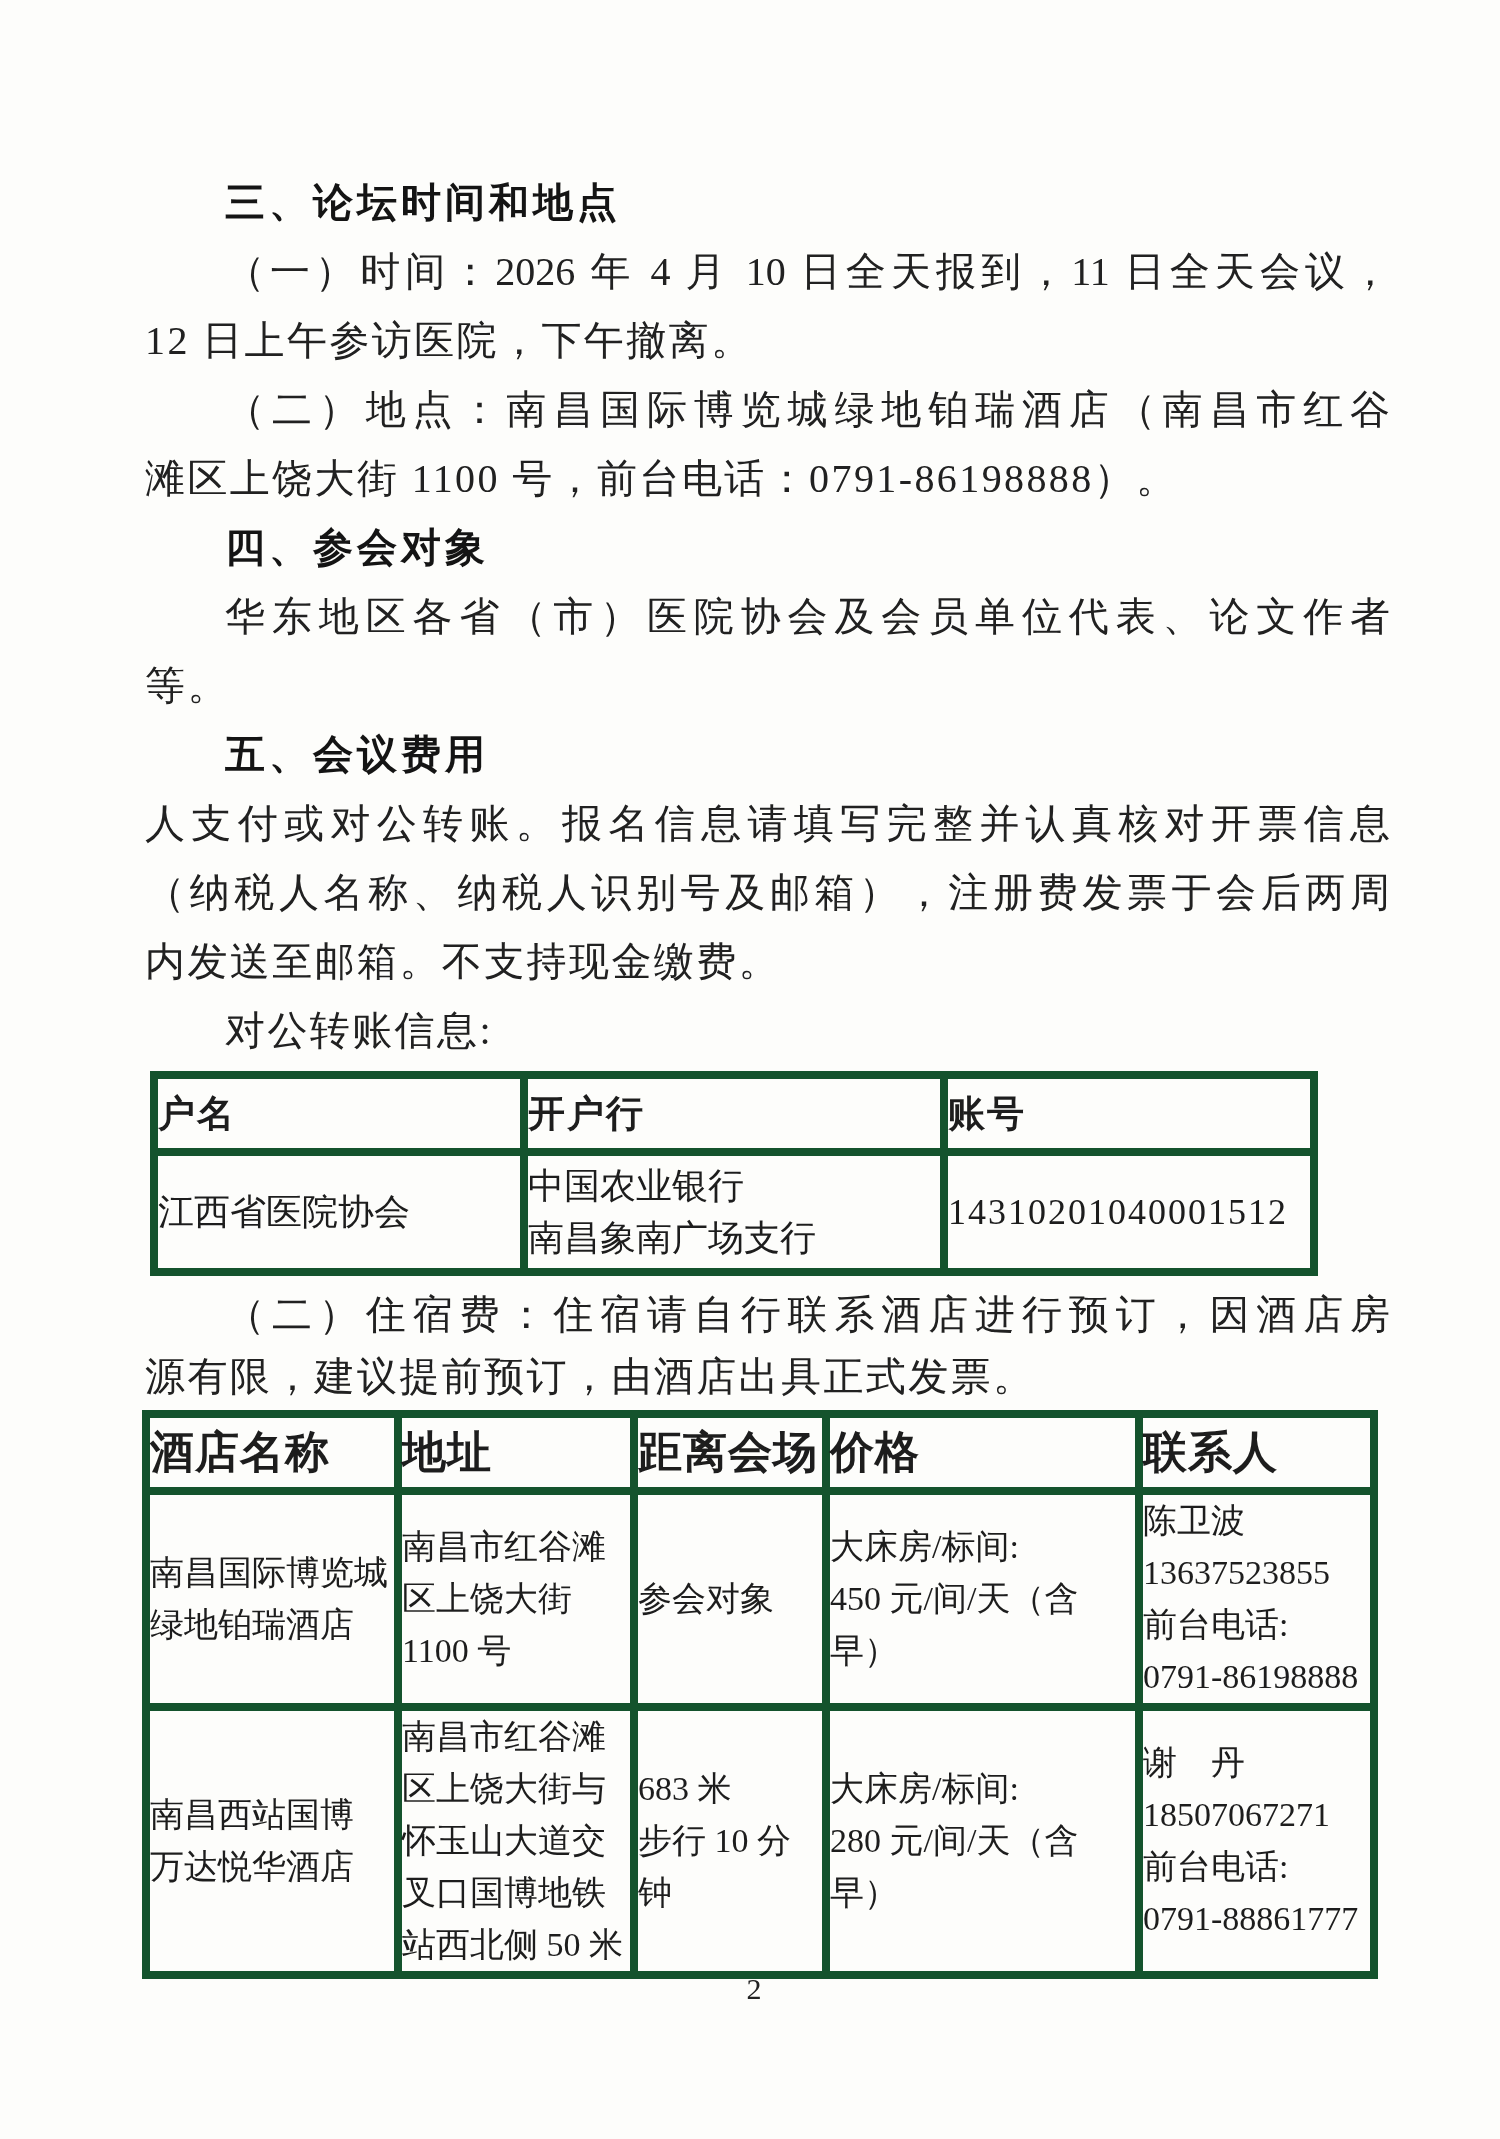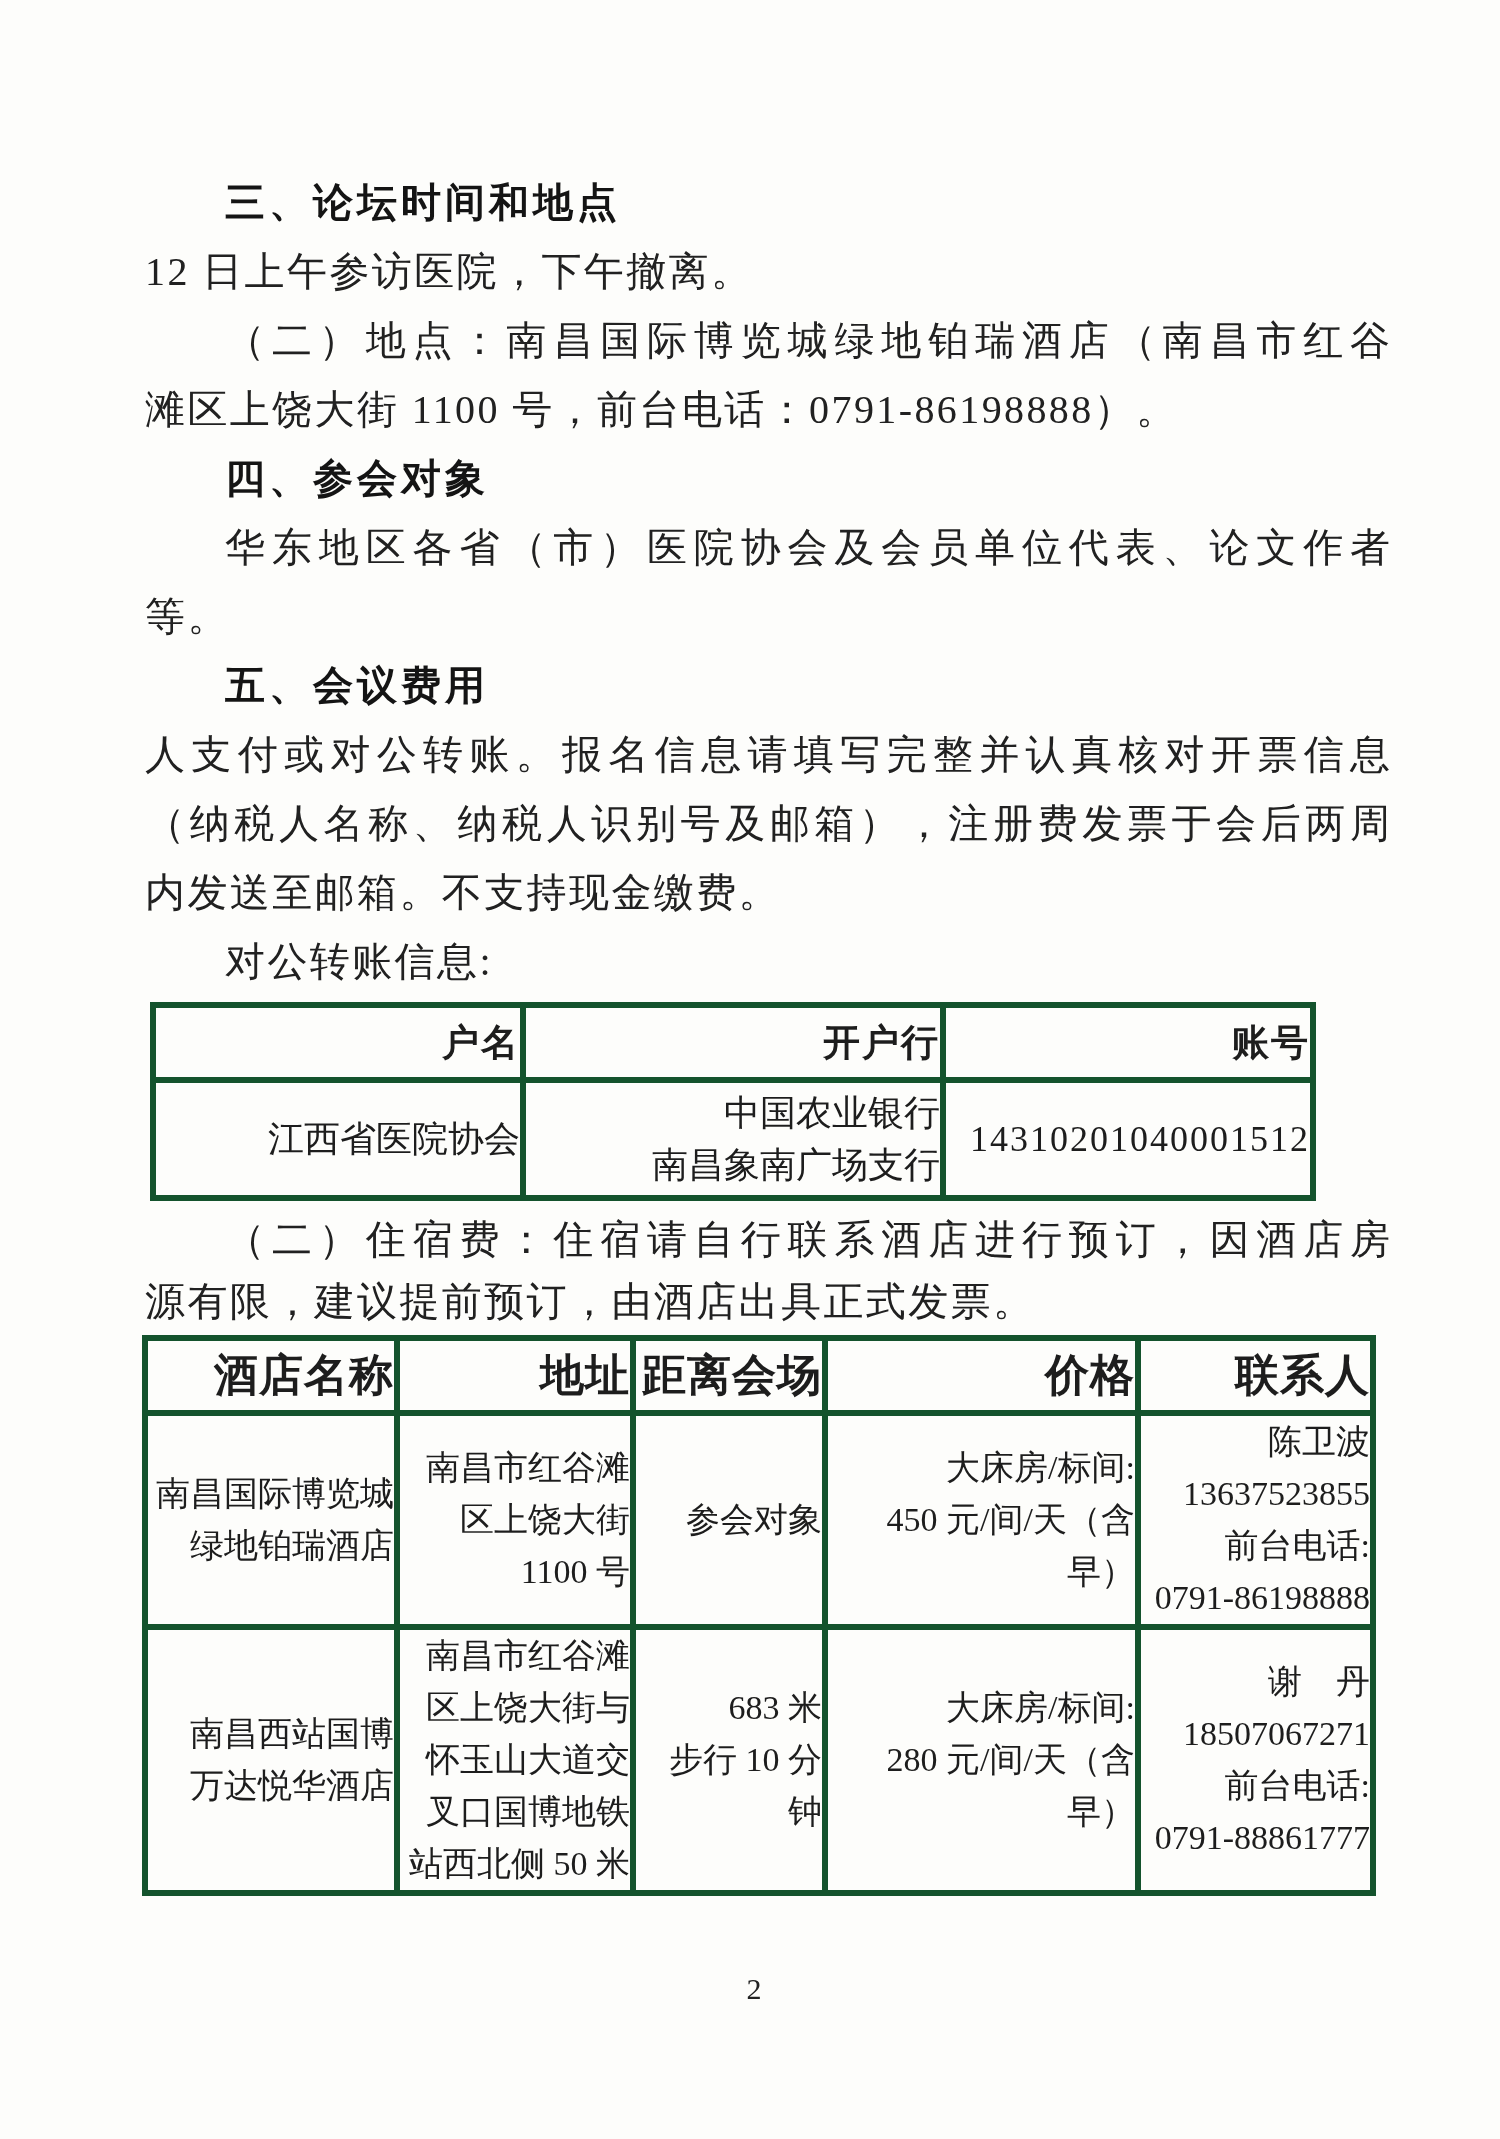--- a/index.html
+++ b/index.html
@@ -22,21 +22,21 @@
     font-weight:700; font-size:40px; line-height:69px;
     letter-spacing:0.1em; text-indent:2em; color:#141414;
   }
   .para { margin:0; }
   .ln { display:block; letter-spacing:0.06em; }
   .fill { text-align:justify; text-align-last:justify; letter-spacing:0; }
   .ind { text-indent:2em; }
   .label-line { text-indent:2em; }
 
   table { border-collapse:collapse; table-layout:fixed; color:#1d1d1d; }
-  td,th { border:6px solid #14532d; text-align:right; vertical-align:middle; padding:0; }
+  td,th { border:8px solid #14532d; text-align:left; vertical-align:middle; padding:0; }
   .pre { white-space:pre-line; }
 
   .bank-table { margin:6px 0 0 5px; width:1160px; }
   .bank-table th { height:54px; font-size:37px; font-weight:700; letter-spacing:2px; }
   .bank-table td { height:112px; font-size:36px; }
   .bank-branch { line-height:52px;font-family:Liberation Serif, serif; }
   .acct { letter-spacing:2px; }
 
   .accom-para { margin-top:8px; line-height:62px; }
 
@@ -54,20 +54,21 @@
 </style>
 </head>
 <body>
 
 <div class="page">
   <div class="doc">
 
     <h2 class="hd">三、论坛时间和地点</h2>
 
     <p class="para">
+      <span class="ln fill ind">（一）时间：2026 年 4 月 10 日全天报到，11 日全天会议，</span>
       <span class="ln">12 日上午参访医院，下午撤离。</span>
     </p>
 
     <p class="para">
       <span class="ln fill ind">（二）地点：南昌国际博览城绿地铂瑞酒店（南昌市红谷</span>
       <span class="ln">滩区上饶大街 1100 号，前台电话：0791-86198888）。</span>
     </p>
 
     <h2 class="hd">四、参会对象</h2>
 

